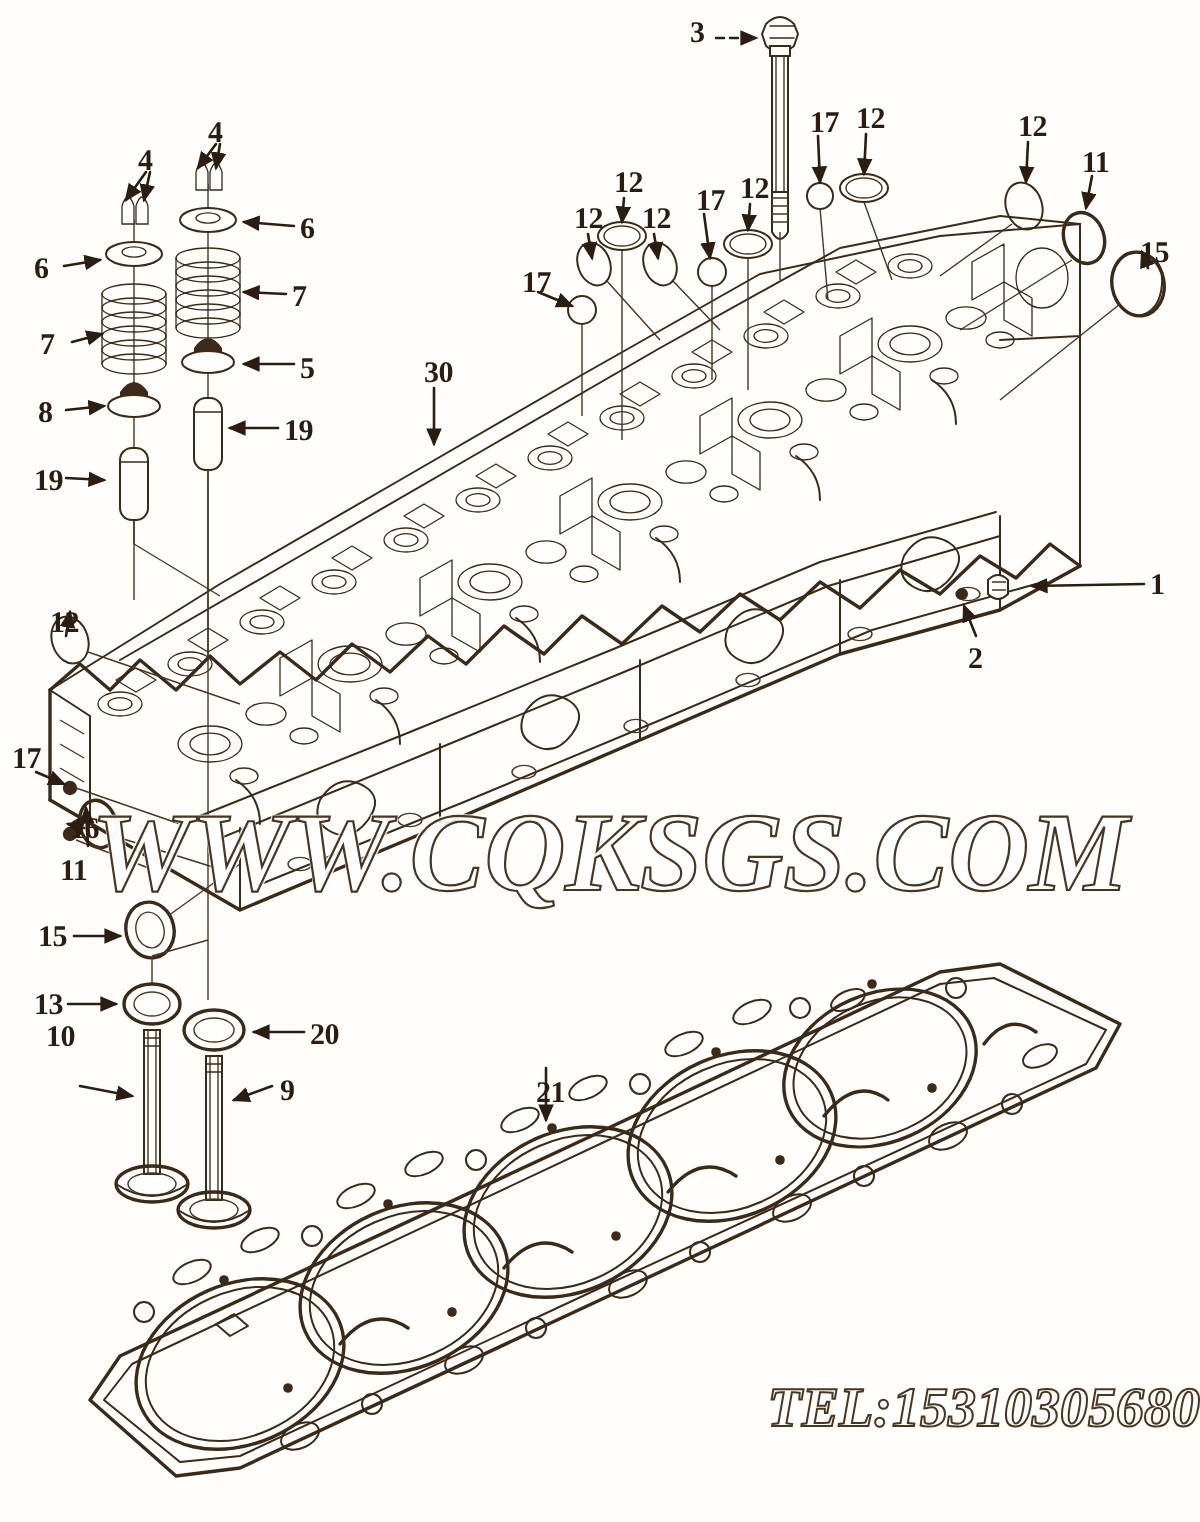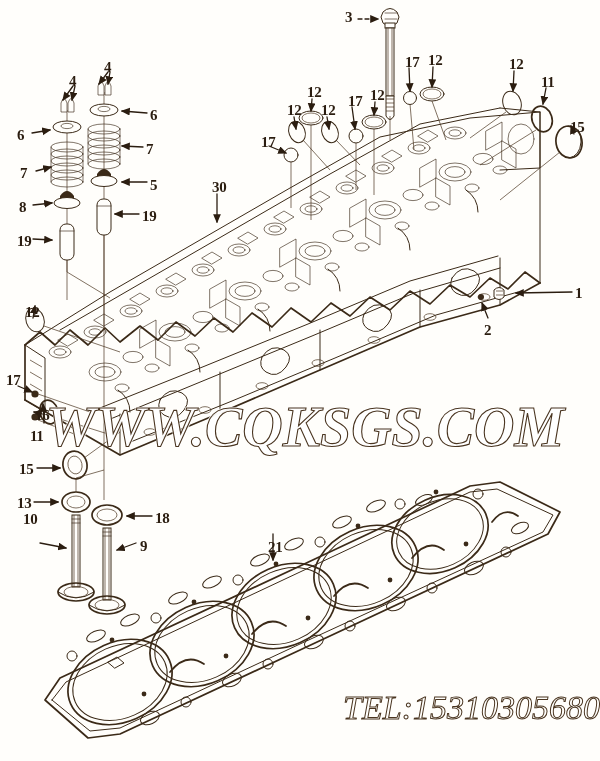--- a/index.html
+++ b/index.html
@@ -13,22 +13,22 @@
            user-select:none;white-space:nowrap;}
 
   
   #wm-main{position:absolute;left:40px;top:395px;width:530px;height:62px;
            font-family:"Liberation Serif",serif;font-style:italic;font-weight:bold;
            font-size:56px;letter-spacing:0px;color:transparent;
            -webkit-text-stroke:1.1px #4a3520;
            text-shadow: 1px 1px 0 rgba(255,255,255,.85), -1px -1px 0 rgba(255,255,255,.85);
            white-space:nowrap;pointer-events:none;text-align:center;}
   #wm-tel{position:absolute;left:300px;top:690px;width:300px;
-          font-family:"Liberation Serif",serif;font-style:italic;font-weight:normal;
-          font-size:34px;color:transparent;-webkit-text-stroke:1.0px #4a3520;
+          font-family:"Liberation Serif",serif;font-style:italic;font-weight:bold;
+          font-size:28px;color:transparent;-webkit-text-stroke:1.0px #4a3520;
           line-height:1.05;text-align:right;white-space:nowrap;pointer-events:none;}
   #wm-tel div{display:block;}
 </style>
 </head>
 <body>
 
 <div id="stage">
 
   <svg id="art" viewBox="0 0 600 761" xmlns="http://www.w3.org/2000/svg">
     <defs>
@@ -546,21 +546,21 @@
   <div class="callout" style="left:428px;top:53px">12</div>
   <div class="callout" style="left:509px;top:57px">12</div>
   <div class="callout" style="left:17px;top:496px">13</div>
   <div class="callout" style="left:6px;top:373px">17</div>
   <div class="callout" style="left:19px;top:462px">15</div>
   <div class="callout" style="left:570px;top:120px">15</div>
   <div class="callout" style="left:35px;top:408px">16</div>
   <div class="callout" style="left:261px;top:135px">17</div>
   <div class="callout" style="left:348px;top:94px">17</div>
   <div class="callout" style="left:405px;top:55px">17</div>
-  <div class="callout" style="left:155px;top:511px">18</div>
+  <div class="callout" style="left:155px;top:511px">20</div>
   <div class="callout" style="left:17px;top:234px">19</div>
   <div class="callout" style="left:142px;top:209px">19</div>
   <div class="callout" style="left:212px;top:180px">30</div>
   <div class="callout" style="left:268px;top:540px">21</div>
 
   <div id="wm-main">WWW.CQKSGS.COM</div>
   <div id="wm-tel">
     <div>TEL:15310305680</div>
   </div>
 

